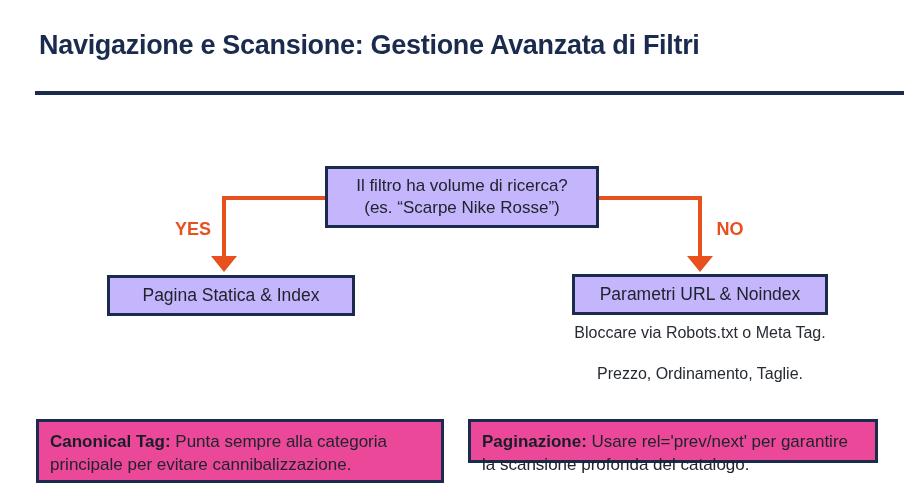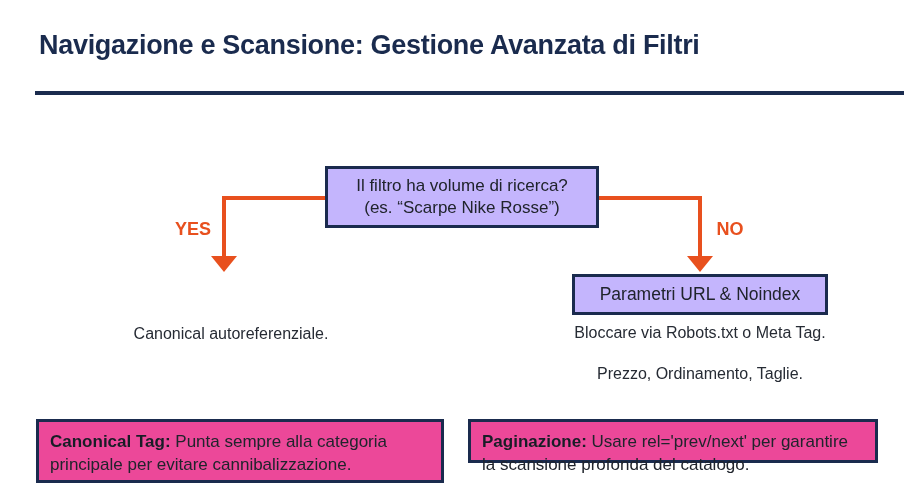--- a/index.html
+++ b/index.html
@@ -116,21 +116,23 @@
   <div class="abs conn conn-yes-h"></div>
   <div class="abs conn conn-yes-v"></div>
   <div class="abs arrowhead arrow-yes"></div>
   <div class="abs branch-label label-yes">YES</div>
 
   <div class="abs conn conn-no-h"></div>
   <div class="abs conn conn-no-v"></div>
   <div class="abs arrowhead arrow-no"></div>
   <div class="abs branch-label label-no">NO</div>
 
-  <div class="abs caption caption-yes">Canonical autoreferenziale.</div>
+  <div class="abs node result result-yes">
+    <span>Pagina Statica &amp; Index</span>
+  </div>
 
   <div class="abs caption caption-no-1">Bloccare via Robots.txt o Meta Tag.</div>
   <div class="abs node result result-no">
     <span>Parametri URL &amp; Noindex</span>
   </div>
   <div class="abs caption caption-no-2">Prezzo, Ordinamento, Taglie.</div>
 
   <div class="abs note note-left">
     <b>Canonical Tag:</b><span> Punta sempre alla categoria principale per evitare cannibalizzazione.</span>
   </div>

